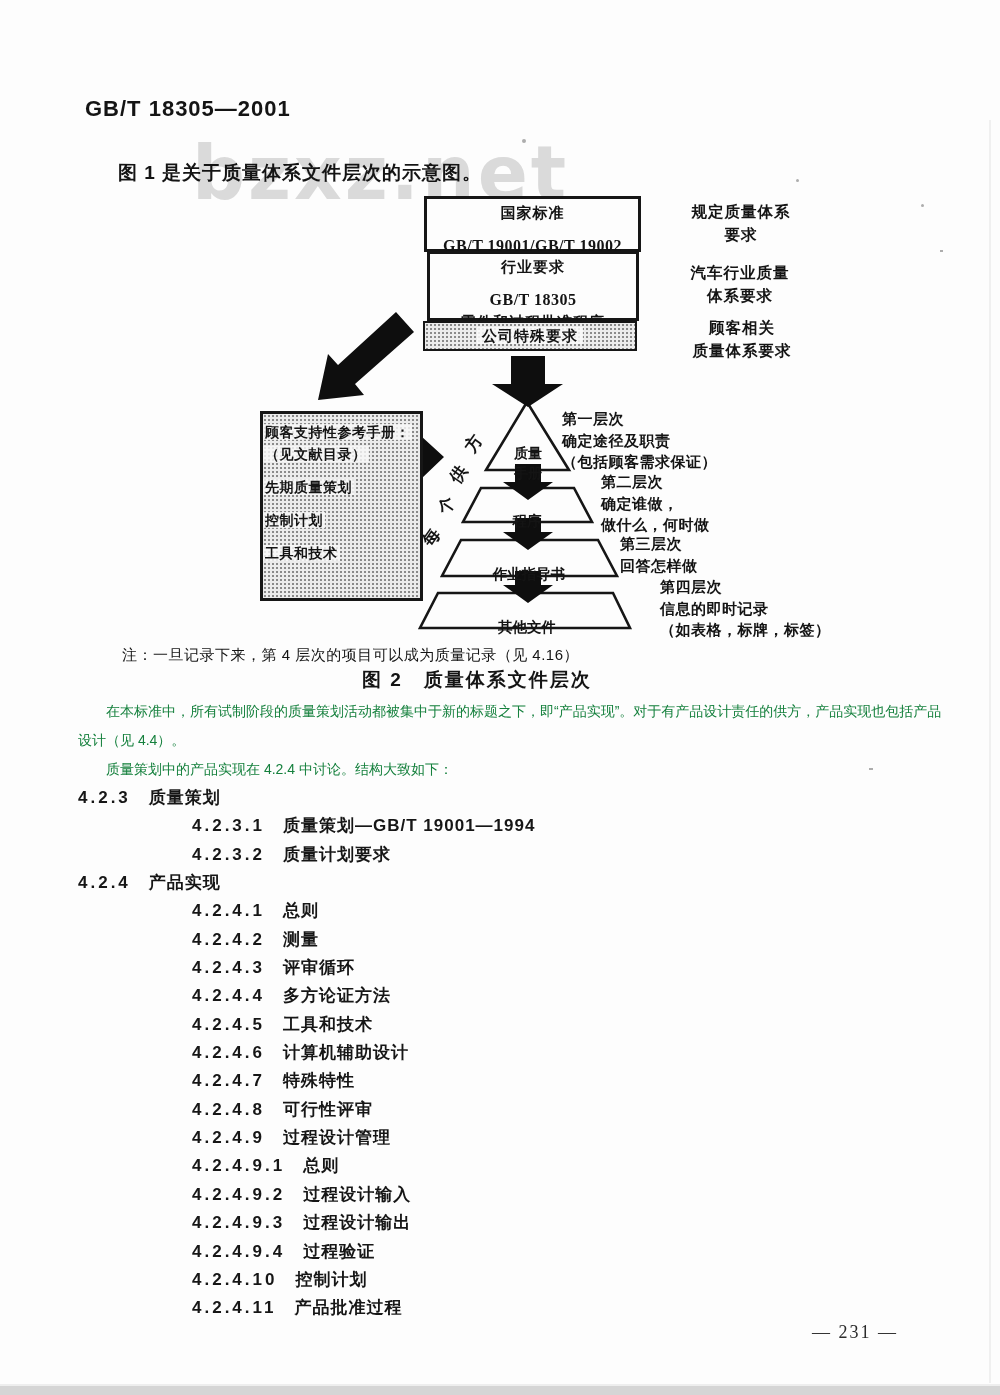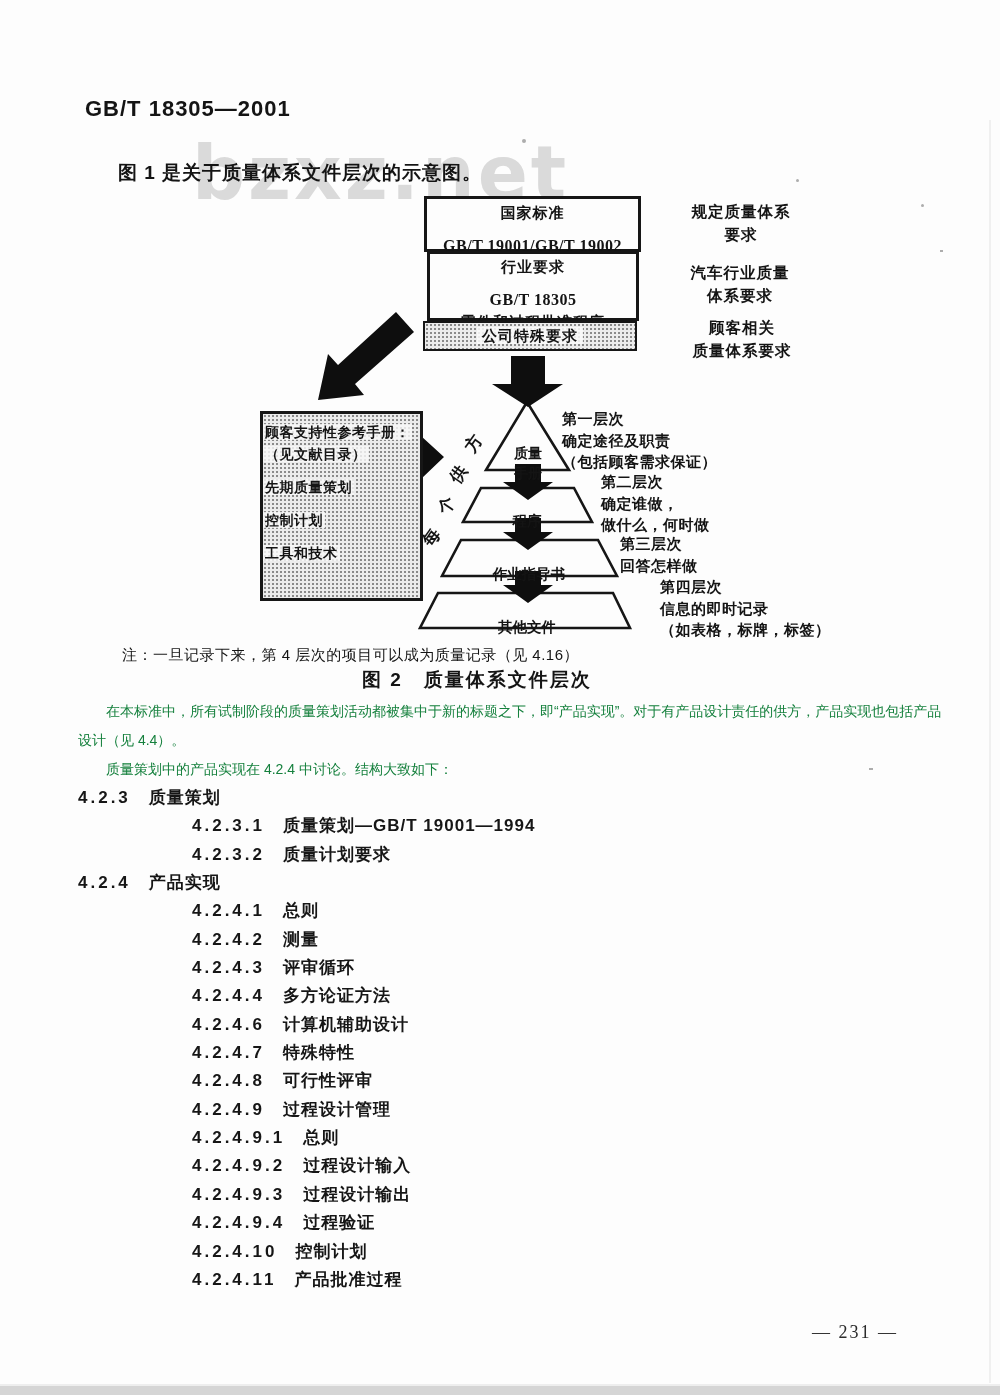--- a/index.html
+++ b/index.html
@@ -199,20 +199,21 @@
 
   <div class="outline">
     <div class="orow i0"><span class="onum">4.2.3</span><span class="otitle">质量策划</span></div>
     <div class="orow i1"><span class="onum">4.2.3.1</span><span class="otitle">质量策划—GB/T 19001—1994</span></div>
     <div class="orow i1"><span class="onum">4.2.3.2</span><span class="otitle">质量计划要求</span></div>
     <div class="orow i0"><span class="onum">4.2.4</span><span class="otitle">产品实现</span></div>
     <div class="orow i1"><span class="onum">4.2.4.1</span><span class="otitle">总则</span></div>
     <div class="orow i1"><span class="onum">4.2.4.2</span><span class="otitle">测量</span></div>
     <div class="orow i1"><span class="onum">4.2.4.3</span><span class="otitle">评审循环</span></div>
     <div class="orow i1"><span class="onum">4.2.4.4</span><span class="otitle">多方论证方法</span></div>
+    <div class="orow i1"><span class="onum">4.2.4.5</span><span class="otitle">工具和技术</span></div>
     <div class="orow i1"><span class="onum">4.2.4.6</span><span class="otitle">计算机辅助设计</span></div>
     <div class="orow i1"><span class="onum">4.2.4.7</span><span class="otitle">特殊特性</span></div>
     <div class="orow i1"><span class="onum">4.2.4.8</span><span class="otitle">可行性评审</span></div>
     <div class="orow i1"><span class="onum">4.2.4.9</span><span class="otitle">过程设计管理</span></div>
     <div class="orow i1"><span class="onum">4.2.4.9.1</span><span class="otitle">总则</span></div>
     <div class="orow i1"><span class="onum">4.2.4.9.2</span><span class="otitle">过程设计输入</span></div>
     <div class="orow i1"><span class="onum">4.2.4.9.3</span><span class="otitle">过程设计输出</span></div>
     <div class="orow i1"><span class="onum">4.2.4.9.4</span><span class="otitle">过程验证</span></div>
     <div class="orow i1"><span class="onum">4.2.4.10</span><span class="otitle">控制计划</span></div>
     <div class="orow i1"><span class="onum">4.2.4.11</span><span class="otitle">产品批准过程</span></div>

